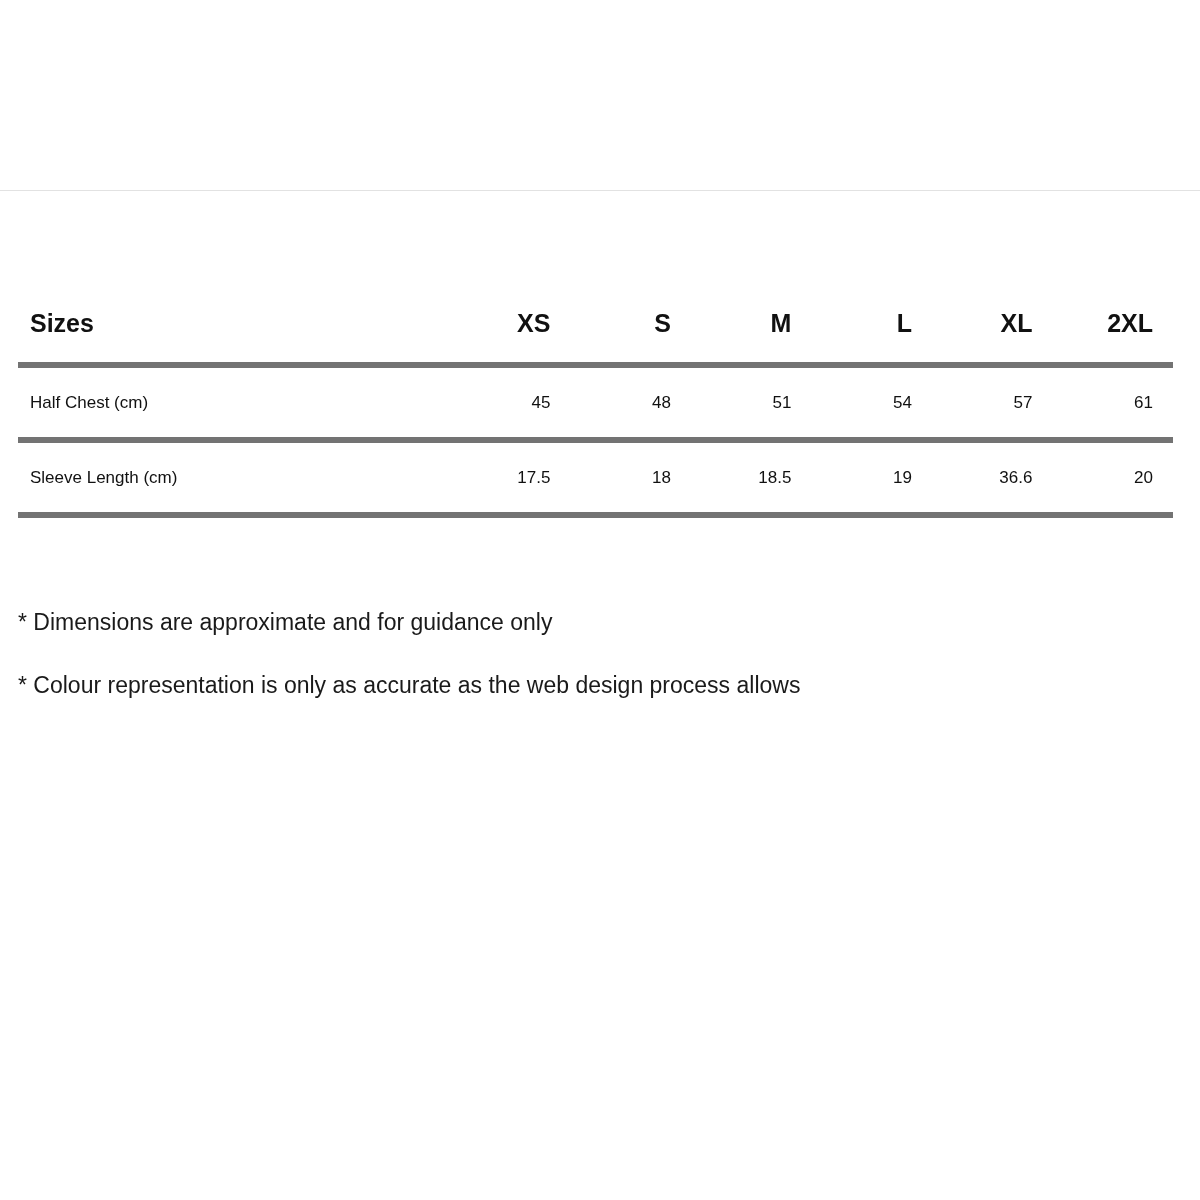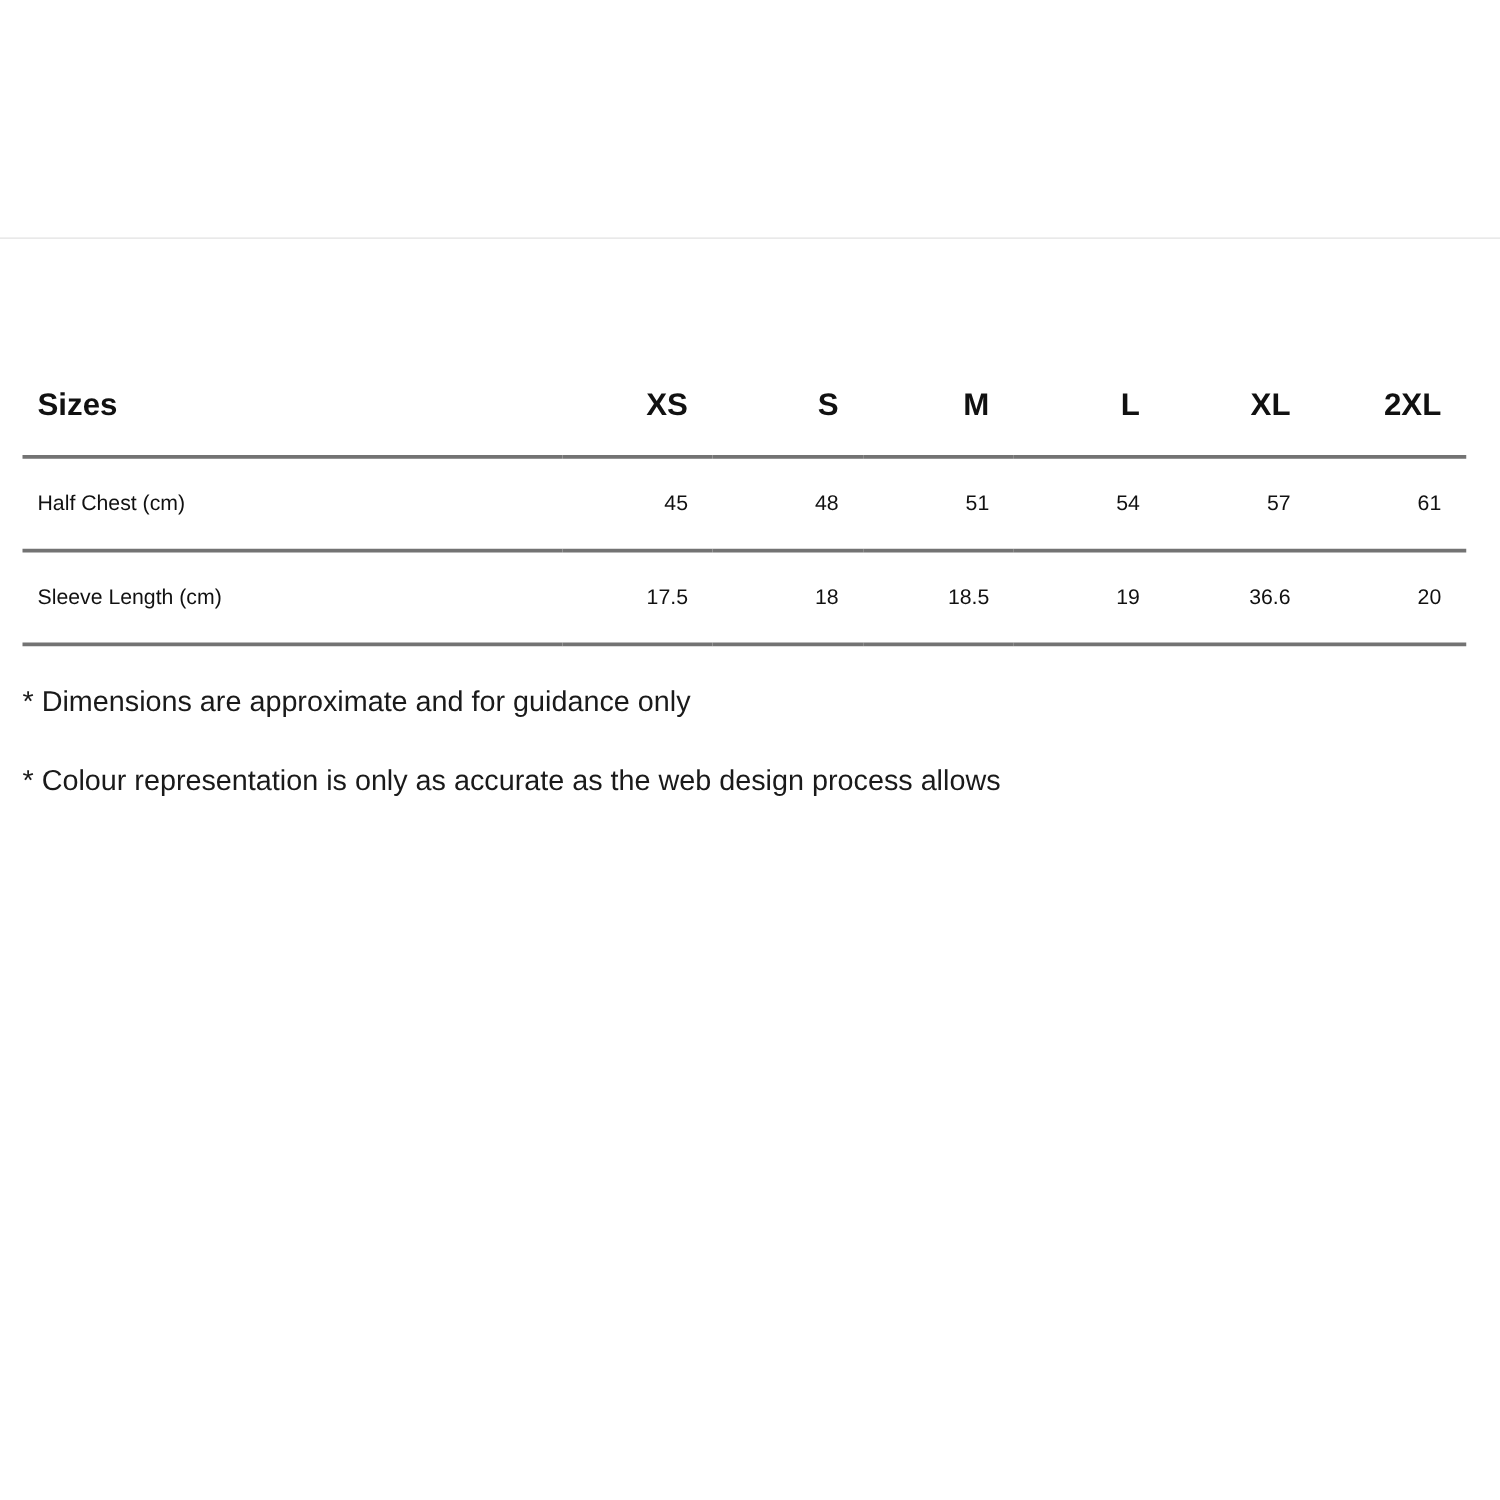--- a/index.html
+++ b/index.html
@@ -47,21 +47,21 @@
     table-layout: fixed;
   }
 
   table.size-table th,
   table.size-table td {
     padding: 0;
     border: none;
   }
 
   .row-line {
-    border-bottom: 3px solid #737373;
+    border-bottom: 6px solid #737373;
   }
 
   thead th {
     font-size: 25px;
     font-weight: bold;
     color: #111111;
     height: 80px;
     vertical-align: middle;
   }
 
@@ -81,21 +81,21 @@
   }
 
   .col-size {
     text-align: right;
     width: 120px;
     padding-right: 20px !important;
     box-sizing: border-box;
   }
 
   .notes {
-    margin-top: 28px;
+    margin-top: 88px;
     padding-left: 18px;
     padding-right: 20px;
   }
 
   .note {
     font-size: 23px;
     line-height: 1.45;
     color: #1a1a1a;
     margin-bottom: 30px;
     max-width: 1140px;

